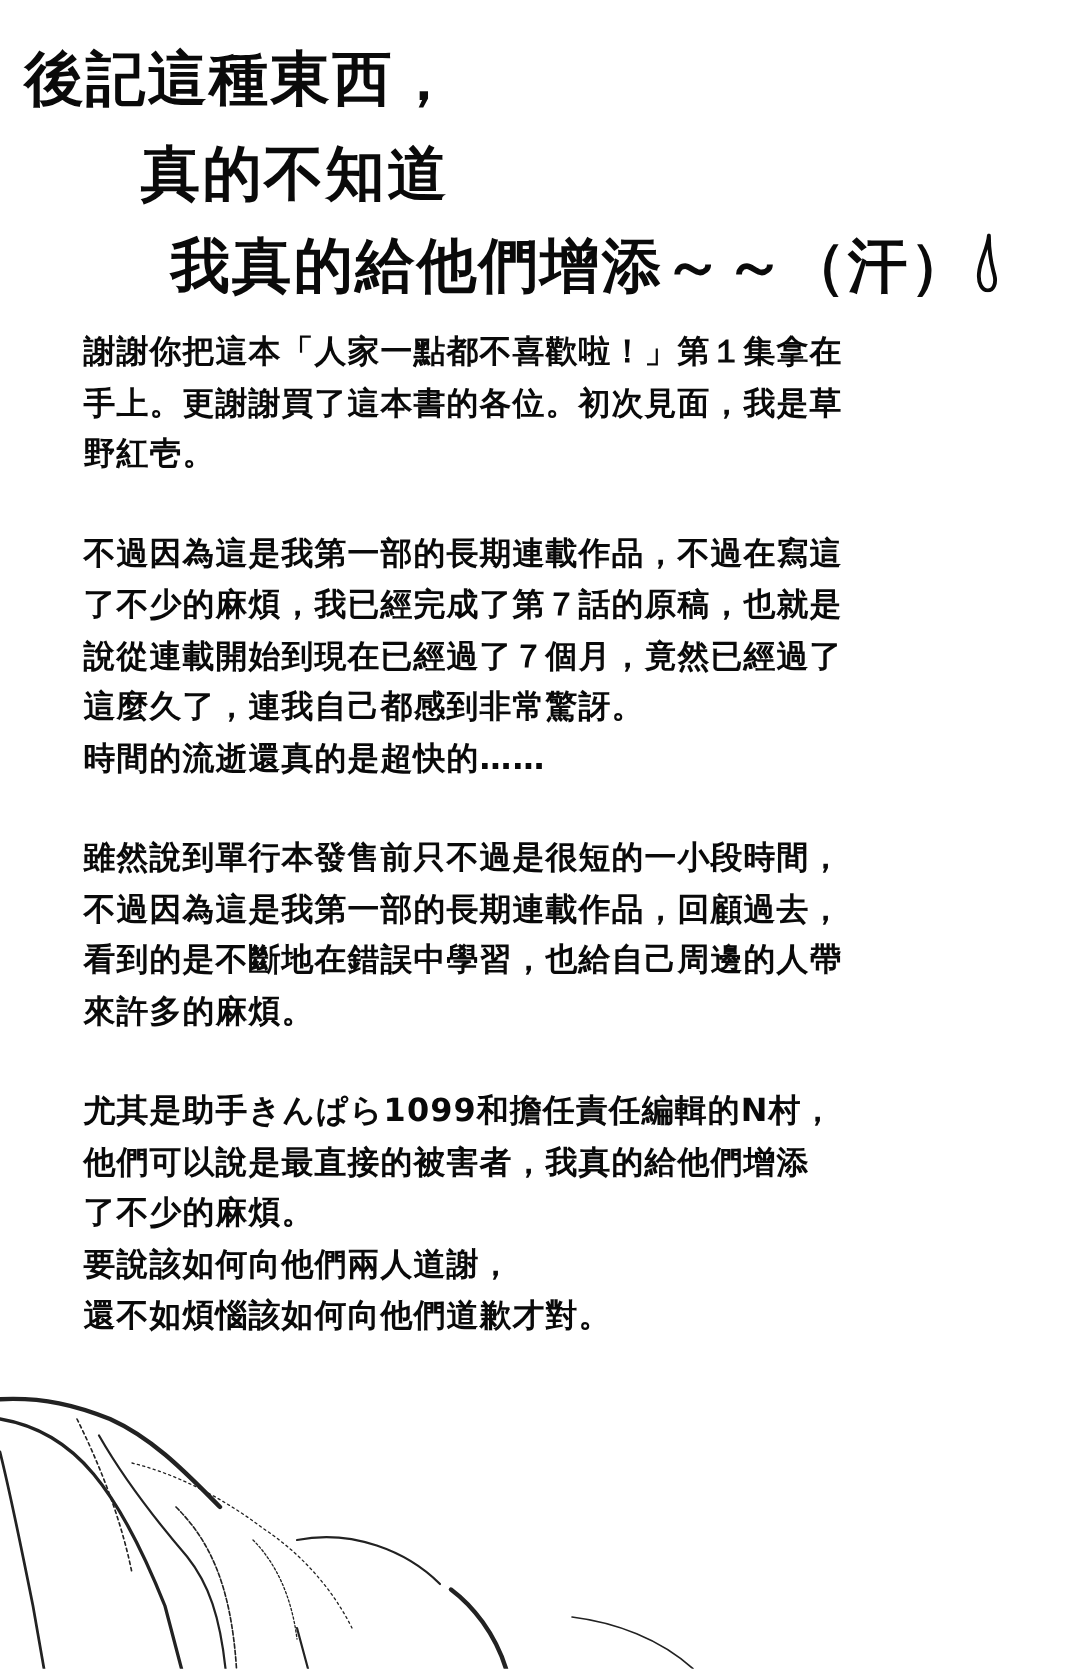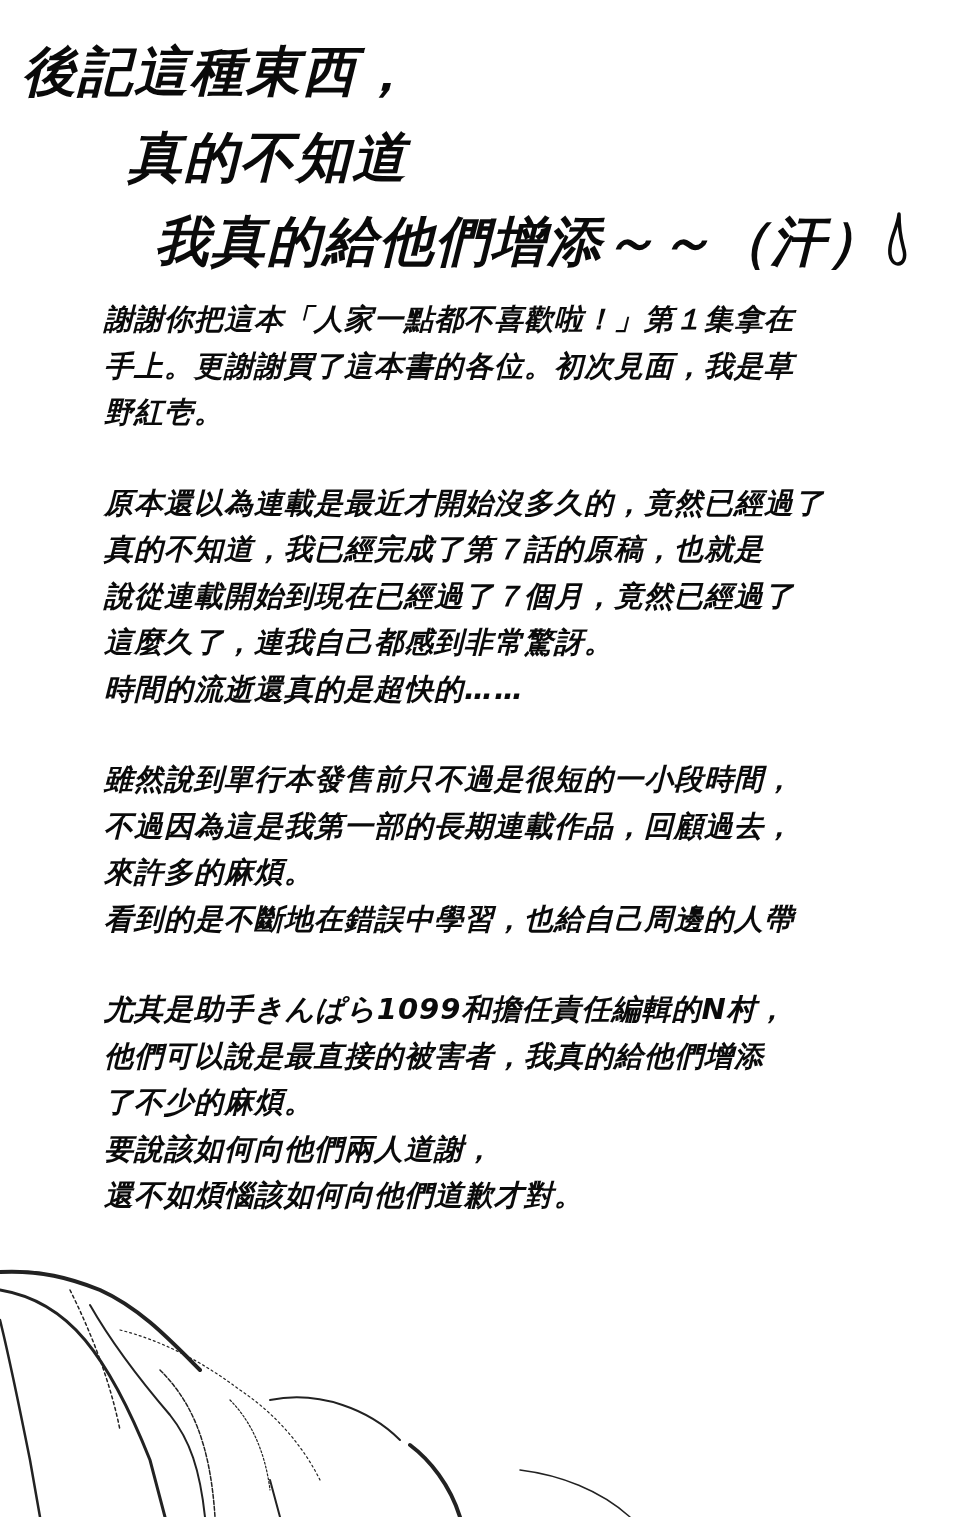--- a/index.html
+++ b/index.html
@@ -13,21 +13,20 @@
       position: relative;
       overflow: hidden;
       font-family: "DejaVu Sans", sans-serif;
       color: #111111;
     }
     .page {
       position: absolute;
       left: 0; top: 0;
       width: 980px;
       height: 1361px;
-      font-style: italic;
     }
     .sketch {
       position: absolute;
       left: 0; top: 1250px;
       width: 760px;
       height: 267px;
       pointer-events: none;
     }
     .title-line {
       position: absolute;
@@ -59,21 +58,20 @@
       color: #0a0a0a;
     }
     .para {
       margin: 0 0 44px 0;
     }
     .line {
       display: block;
       height: 46.5px;
       line-height: 46.5px;
       white-space: nowrap;
-      margin-left: 28px;
     }
   </style>
 </head>
 <body>
 
 <div class="page">
 
   <svg class="sketch" viewBox="0 0 760 267" xmlns="http://www.w3.org/2000/svg">
     <g fill="none" stroke="#222" stroke-linecap="round">
       <path d="M0 22 C40 20 70 28 100 40 C140 58 170 90 200 120" stroke-width="4"></path>
@@ -99,31 +97,31 @@
     </svg>
   </div>
 
   <div class="body-text">
     <div class="para">
       <span class="line">謝謝你把這本「人家一點都不喜歡啦！」第１集拿在</span>
       <span class="line">手上。更謝謝買了這本書的各位。初次見面，我是草</span>
       <span class="line">野紅壱。</span>
     </div>
     <div class="para">
-      <span class="line">原本還以為連載是最近才開始沒多久的，竟然已經過了</span>
-      <span class="line">真的不知道，我已經完成了第７話的原稿，也就是</span>
+      <span class="line">不過因為這是我第一部的長期連載作品，不過在寫這</span>
+      <span class="line">了不少的麻煩，我已經完成了第７話的原稿，也就是</span>
       <span class="line">說從連載開始到現在已經過了７個月，竟然已經過了</span>
       <span class="line">這麼久了，連我自己都感到非常驚訝。</span>
       <span class="line">時間的流逝還真的是超快的……</span>
     </div>
     <div class="para">
       <span class="line">雖然說到單行本發售前只不過是很短的一小段時間，</span>
       <span class="line">不過因為這是我第一部的長期連載作品，回顧過去，</span>
+      <span class="line">看到的是不斷地在錯誤中學習，也給自己周邊的人帶</span>
       <span class="line">來許多的麻煩。</span>
-      <span class="line">看到的是不斷地在錯誤中學習，也給自己周邊的人帶</span>
     </div>
     <div class="para">
       <span class="line">尤其是助手きんぱら1099和擔任責任編輯的N村，</span>
       <span class="line">他們可以說是最直接的被害者，我真的給他們增添</span>
       <span class="line">了不少的麻煩。</span>
       <span class="line">要說該如何向他們兩人道謝，</span>
       <span class="line">還不如煩惱該如何向他們道歉才對。</span>
     </div>
   </div>
 </div>

